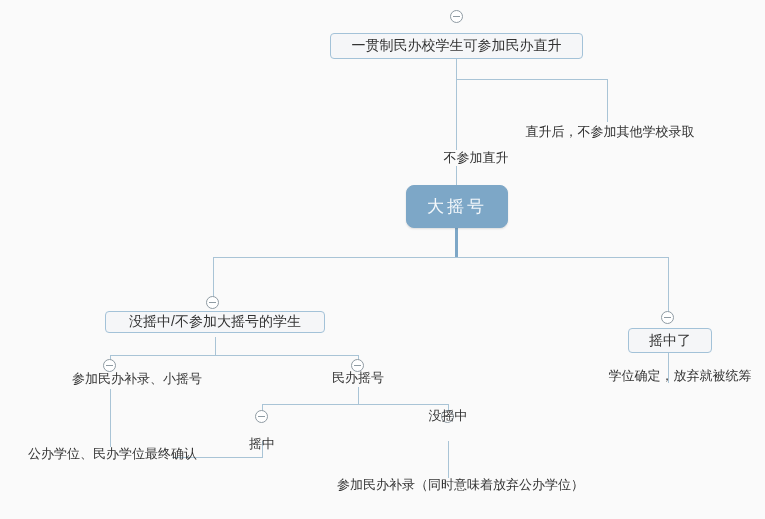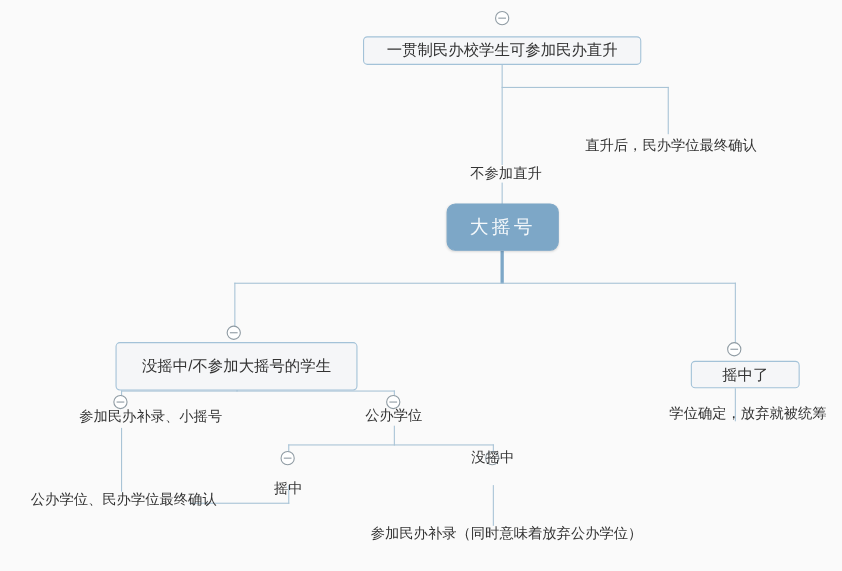--- a/index.html
+++ b/index.html
@@ -110,31 +110,31 @@
       <span class="minus"></span>
     </div>
   <div class="collapse" style="left:441px;top:410px">
       <span class="minus"></span>
     </div>
 
   <div class="nbox primary" style="left:406px;top:185px;width:102px;height:43px">大摇号</div>
 
   <div class="nbox" style="left:330px;top:33px;width:253px;height:26px">一贯制民办校学生可参加民办直升</div>
 
-  <div class="nbox" style="left:105px;top:311px;width:220px;height:44px">没摇中/不参加大摇号的学生</div>
+  <div class="nbox" style="left:105px;top:311px;width:220px;height:22px">没摇中/不参加大摇号的学生</div>
 
-  <div class="nbox" style="left:628px;top:328px;width:99px;height:25px">摇中了</div>
+  <div class="nbox" style="left:628px;top:328px;width:84px;height:25px">摇中了</div>
 
-  <div class="nlab" style="left:520px;top:124px;width:180px">直升后，民办学位最终确认</div>
+  <div class="nlab" style="left:520px;top:124px;width:180px">直升后，不参加其他学校录取</div>
 
-  <div class="nlab" style="left:410px;top:150px;width:100px">不参加直升</div>
+  <div class="nlab" style="left:426px;top:150px;width:100px">不参加直升</div>
 
   <div class="nlab" style="left:37px;top:371px;width:200px">参加民办补录、小摇号</div>
 
-  <div class="nlab" style="left:308px;top:370px;width:100px">公办学位</div>
+  <div class="nlab" style="left:308px;top:370px;width:100px">民办摇号</div>
 
   <div class="nlab" style="left:232px;top:436px;width:60px">摇中</div>
 
   <div class="nlab" style="left:408px;top:408px;width:80px">没摇中</div>
 
   <div class="nlab" style="left:594px;top:368px;width:172px">学位确定，放弃就被统筹</div>
 
   <div class="nlab" style="left:337px;top:477px;width:230px">参加民办补录（同时意味着放弃公办学位）</div>
 
   <div class="nlab left" style="left:28px;top:446px;width:192px">公办学位、民办学位最终确认</div>

